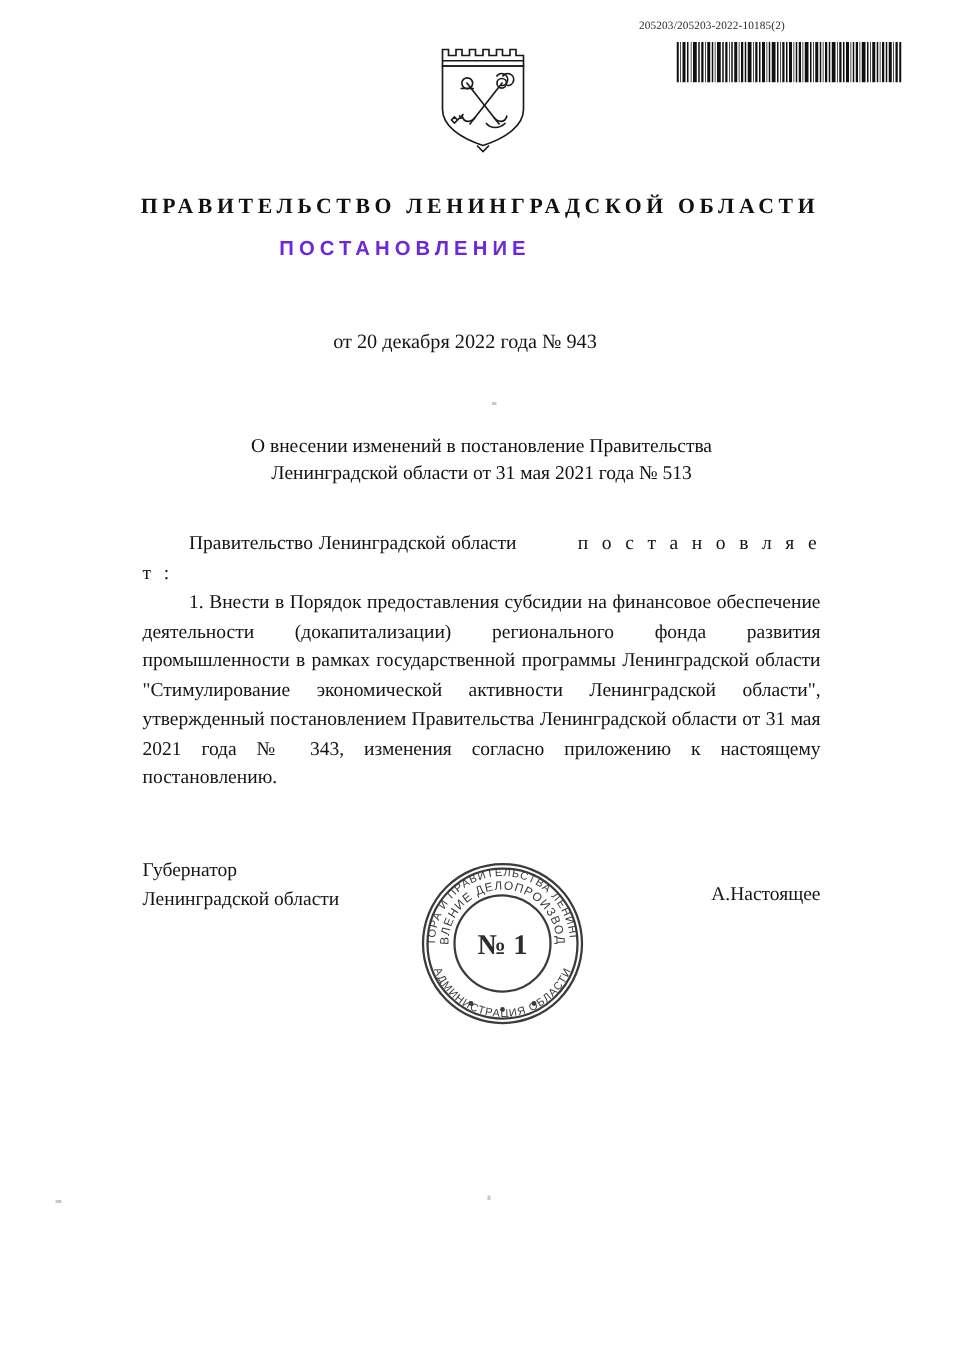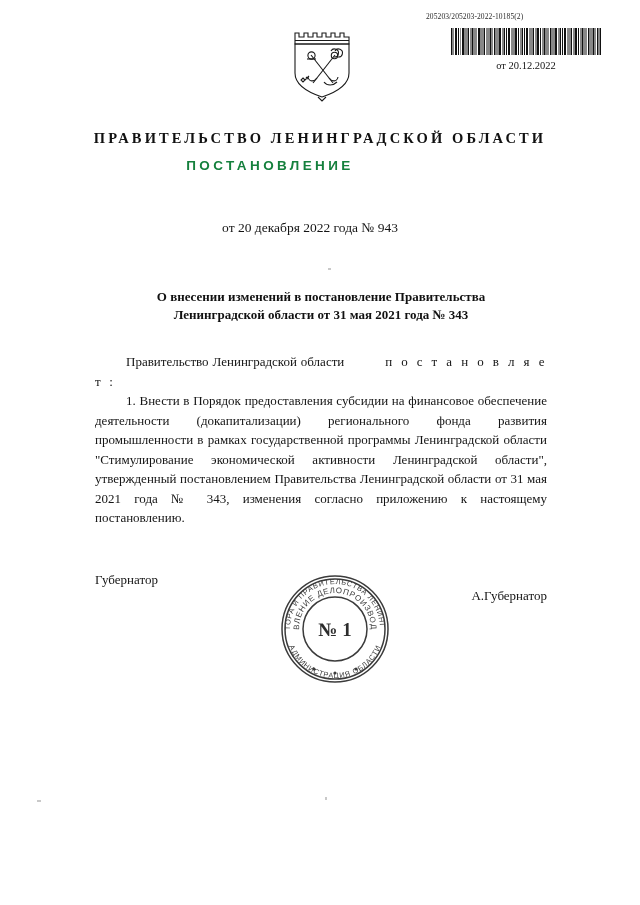--- a/index.html
+++ b/index.html
@@ -74,41 +74,41 @@
   .doc-type {
     position: absolute;
     top: 158px;
     left: 0;
     width: 540px;
     text-align: center;
     font-family: "Liberation Sans", sans-serif;
     font-size: 13.5px;
     font-weight: bold;
     letter-spacing: 3.4px;
-    color: #15803d;
+    color: #6d28d9;
   }
 
   .doc-date {
     position: absolute;
     top: 220px;
     left: 0;
     width: 620px;
     text-align: center;
     font-size: 13.5px;
     color: #141414;
   }
 
   .doc-subject {
     position: absolute;
     top: 288px;
     left: 95px;
     width: 452px;
     text-align: center;
     font-size: 13px;
-    font-weight: bold;
+    font-weight: normal;
     line-height: 1.42;
     color: #111;
   }
 
   
   .body-text {
     position: absolute;
     top: 352px;
     left: 95px;
     width: 452px;
@@ -242,21 +242,20 @@
         <rect x="271" y="0" width="1" height="54"></rect>
           <rect x="274" y="0" width="3" height="54"></rect>
         <rect x="279" y="0" width="2" height="54"></rect>
           <rect x="283" y="0" width="4" height="54"></rect>
         <rect x="289" y="0" width="1" height="54"></rect>
           <rect x="292" y="0" width="3" height="54"></rect>
         <rect x="297" y="0" width="3" height="54"></rect>
       </g>
     </svg>
 
-    <div class="reg-date">от 20.12.2022</div>
   </div>
 
   <svg class="emblem" viewBox="0 0 62 76">
     <g fill="none" stroke="#1a1a1a" stroke-width="1.1">
 
       <path d="M4,11 L4,7 L8,7 L8,11 L13,11 L13,7 L17,7 L17,11 L22,11 L22,7 L26,7 L26,11
                L31,11 L31,7 L35,7 L35,11 L40,11 L40,7 L44,7 L44,11 L49,11 L49,7 L53,7 L53,11
                L58,11 L58,18 L4,18 Z"></path>
       <line x1="4" y1="14.5" x2="58" y2="14.5"></line>
 
@@ -279,33 +278,34 @@
       <path d="M27,71 L31,75 L35,71"></path>
     </g>
   </svg>
 
   <div class="org-title">ПРАВИТЕЛЬСТВО ЛЕНИНГРАДСКОЙ ОБЛАСТИ</div>
   <div class="doc-type">ПОСТАНОВЛЕНИЕ</div>
   <div class="doc-date">от 20 декабря 2022 года № 943</div>
 
   <div class="doc-subject">
     <span>О внесении изменений в постановление Правительства</span><br>
-    <span>Ленинградской области от 31 мая 2021 года № 343</span>
+    <span>Ленинградской области от 31 мая 2021 года № 513</span>
   </div>
 
   <div class="body-text">
     <p><span>Правительство Ленинградской области </span><span class="spaced">п о с т а н о в л я е т :</span></p>
     <p>1. Внести в Порядок предоставления субсидии на финансовое обеспечение деятельности (докапитализации) регионального фонда развития промышленности в рамках государственной программы Ленинградской области "Стимулирование экономической активности Ленинградской области", утвержденный постановлением Правительства Ленинградской области от 31 мая 2021 года № 343, изменения согласно приложению к настоящему постановлению.</p>
   </div>
 
   <div class="sign-block">
     <div class="sign-left">
       <div>Губернатор</div>
+      <div>Ленинградской области</div>
     </div>
-    <div class="sign-right">А.Губернатор</div>
+    <div class="sign-right">А.Настоящее</div>
   </div>
 
   <svg class="seal" viewBox="0 0 118 118">
     <defs>
       <path id="sealOuterTop" d="M 14,59 A 45,45 0 0 1 104,59"></path>
       <path id="sealOuterBottom" d="M 10,59 A 49,49 0 0 0 108,59"></path>
       <path id="sealInnerTop" d="M 23,59 A 36,36 0 0 1 95,59"></path>
     </defs>
     <g fill="none" stroke="#2b2b2b" stroke-width="1.5">
       <circle cx="59" cy="59" r="53"></circle>

